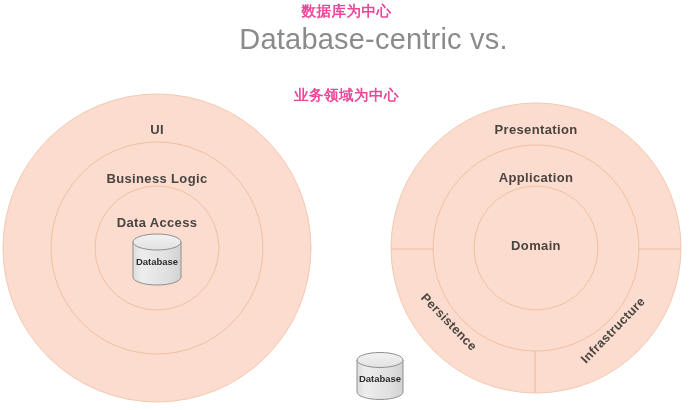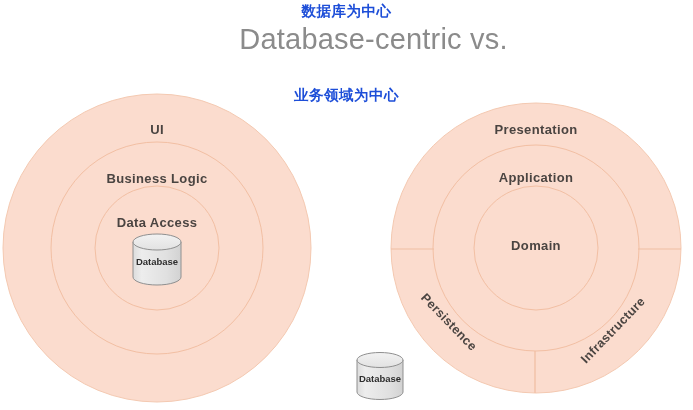--- a/index.html
+++ b/index.html
@@ -26,21 +26,21 @@
     position: absolute;
     left: 0;
     top: 0;
     width: 693px;
     text-align: center;
     pointer-events: none;
   }
   .cn-note {
     font-size: 14.5px;
     font-weight: bold;
-    color: #1d4ed8;
+    color: #ec4899;
     letter-spacing: 0.5px;
     line-height: 1.25;
   }
   .cn-note-top {
     position: absolute;
     left: 0;
     top: 2px;
     width: 693px;
     text-align: center;
   }

